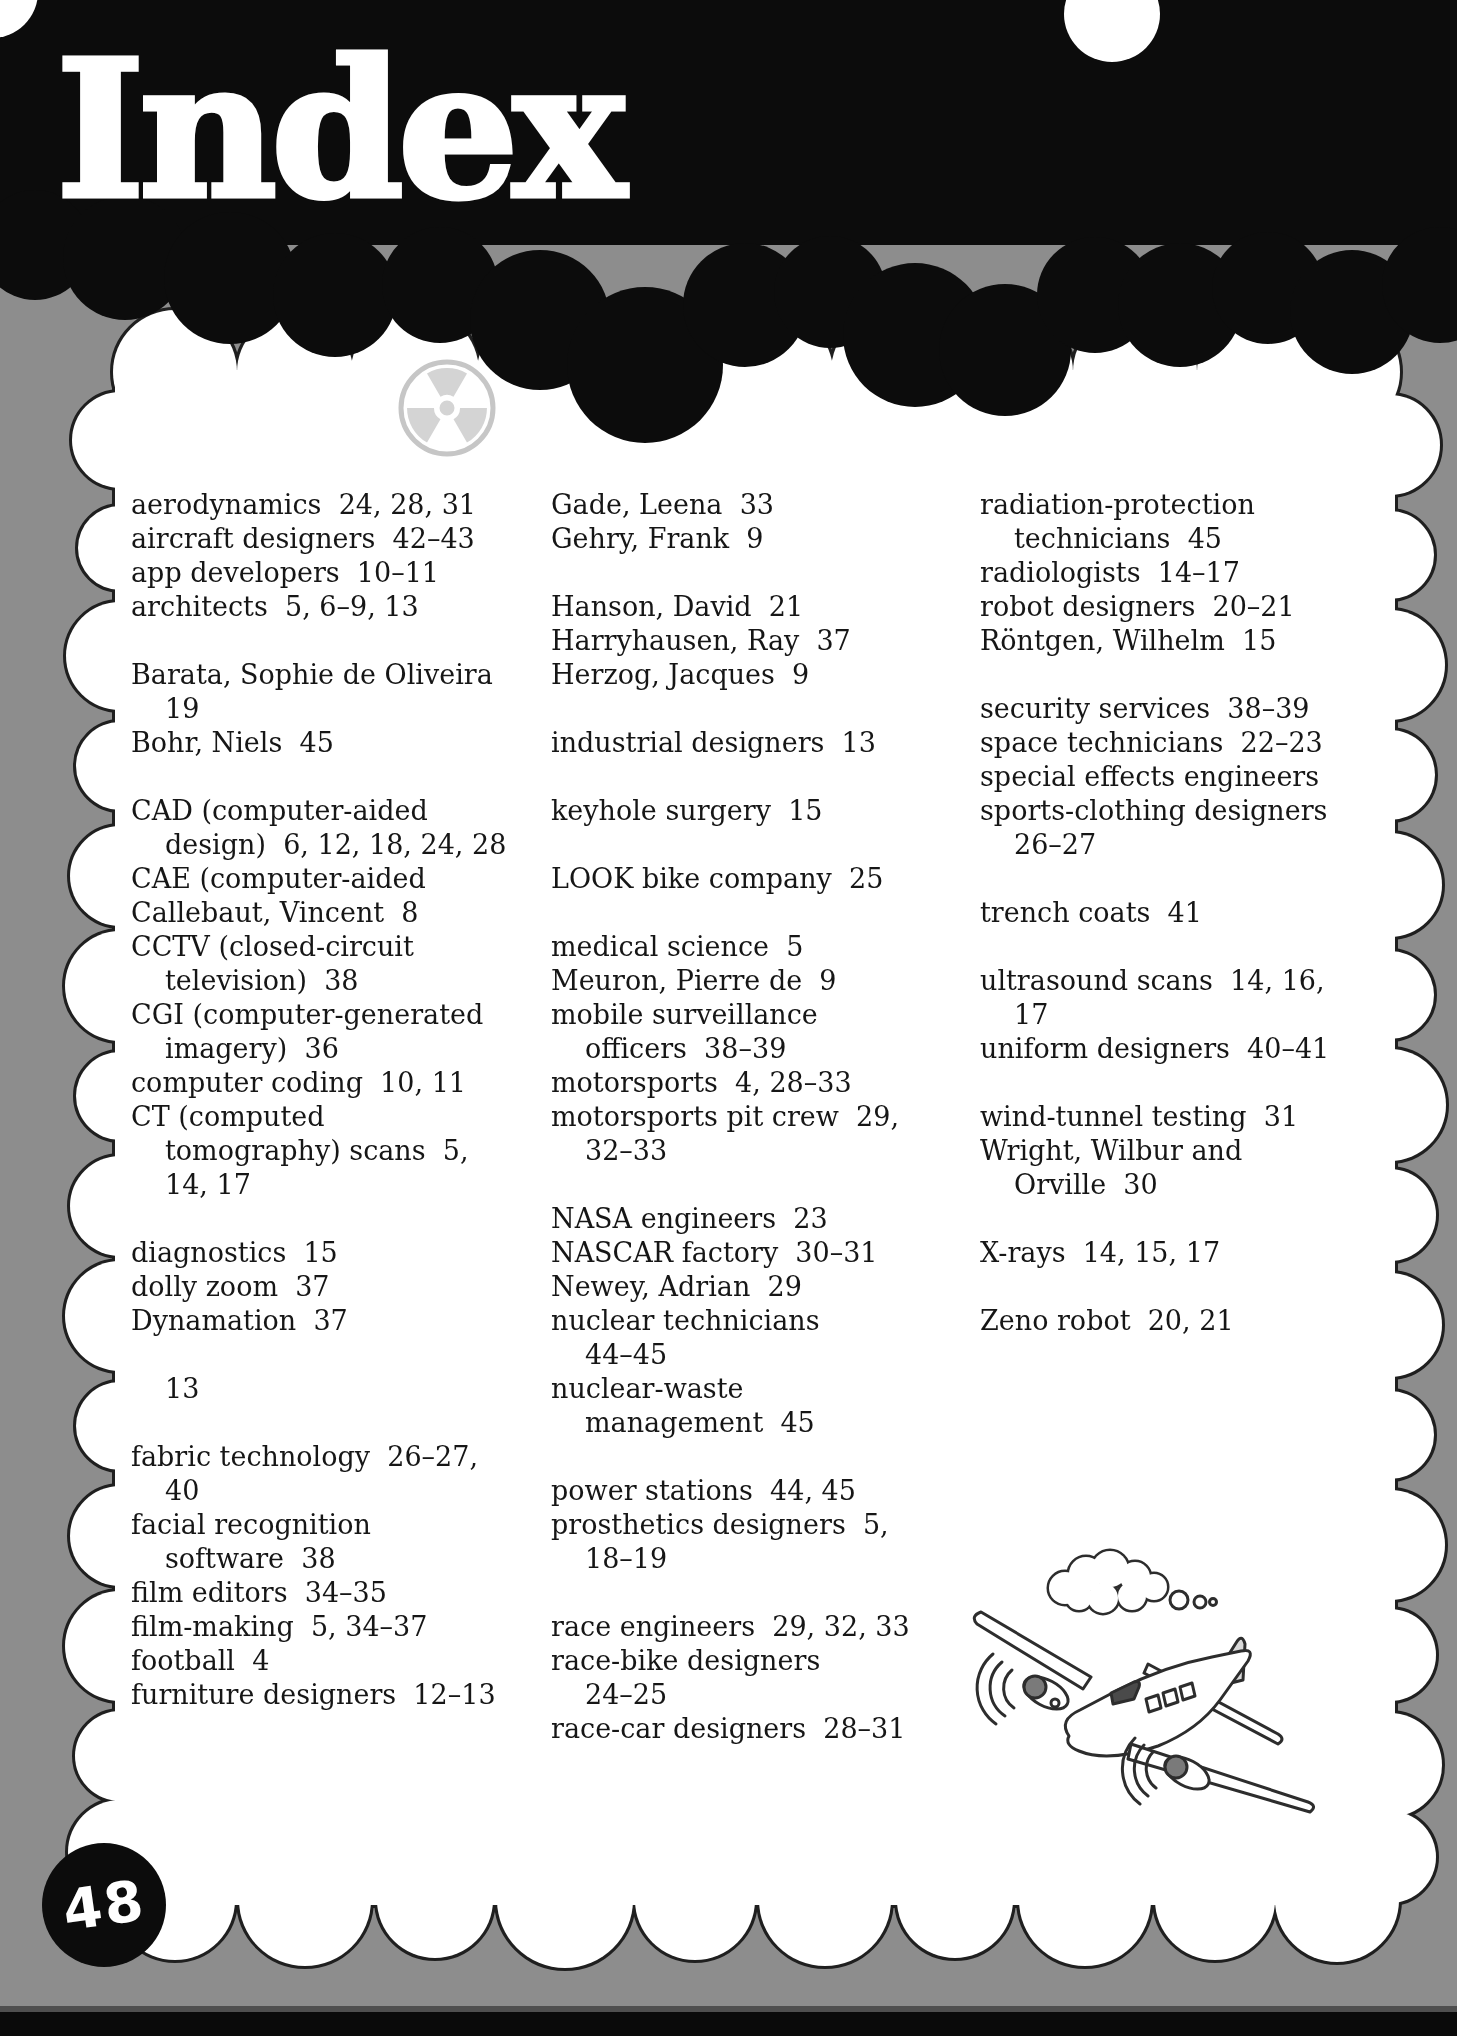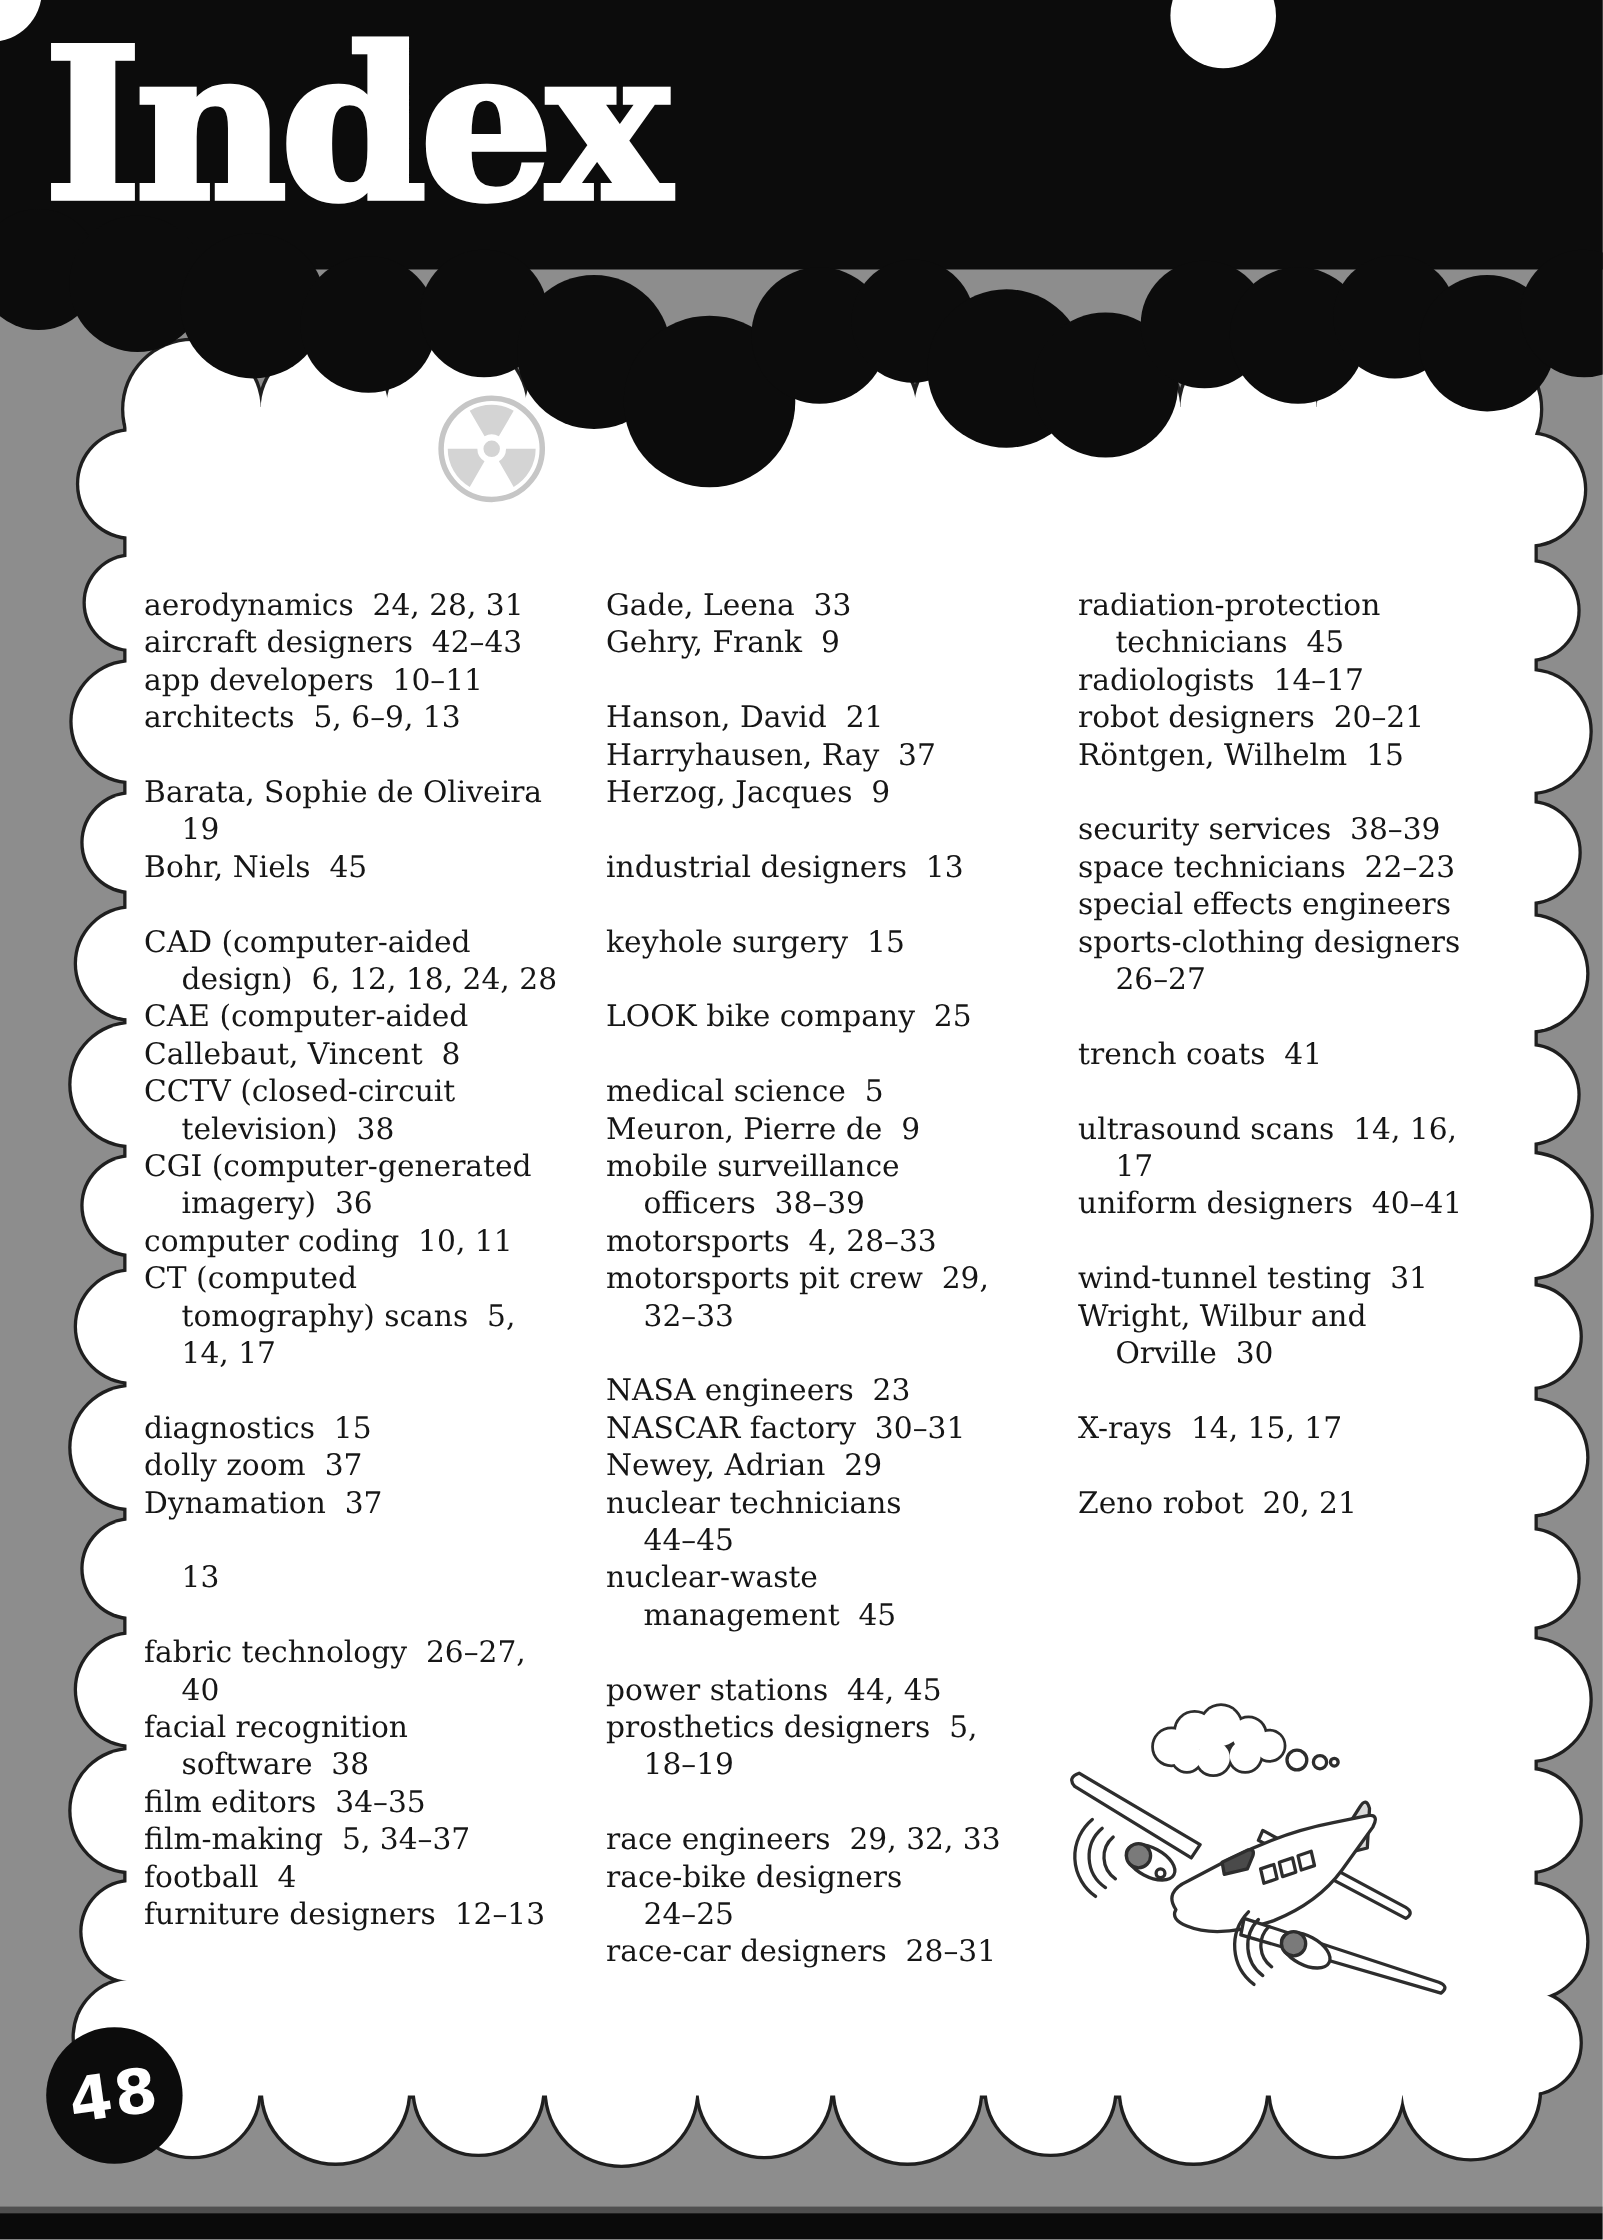--- a/index.html
+++ b/index.html
@@ -11,32 +11,32 @@
     font-family:"DejaVu Serif", serif;
   }
   svg.bg { position:absolute; left:0; top:0; }
   .wc-outline { fill:#ffffff; stroke:#1f1f1f; stroke-width:6; }
   .wc-fill    { fill:#ffffff; stroke:none; }
   .bc-fill    { fill:#0c0c0c; stroke:none; }
   .tc-outline { fill:#ffffff; stroke:#2d2d2d; stroke-width:5; }
   .tc-fill    { fill:#ffffff; stroke:none; }
 
   h1.page-title {
-    position:absolute; left:40px; top:14px; margin:0;
+    position:absolute; left:40px; top:14px; margin:16px;
     font-family:"DejaVu Serif", serif;
     font-size:190px; line-height:1.05; font-weight:bold;
     letter-spacing:-6px; color:#ffffff;
     -webkit-text-stroke:5px #ffffff;
     z-index:4;
   }
 
   .index-col {
     position:absolute; top:488px;
     font-size:27px; line-height:34px;
-    color:#161616; z-index:3;margin-top:46px;
+    color:#161616; z-index:3;
   }
   #col1 { left:131px; }
   #col2 { left:551px; }
   #col3 { left:980px; }
   .group + .group { margin-top:34px; }
   .line { white-space:pre; height:34px; }
   .line.indent { padding-left:34px; }
 
   .page-badge {
     position:absolute; left:42px; top:1843px;

